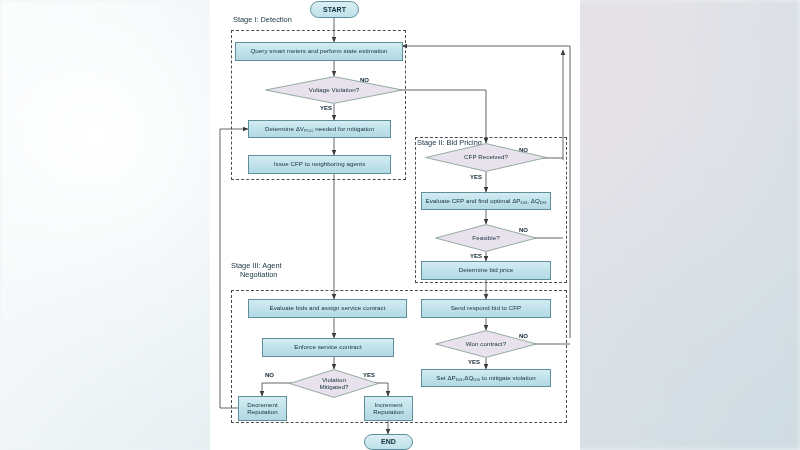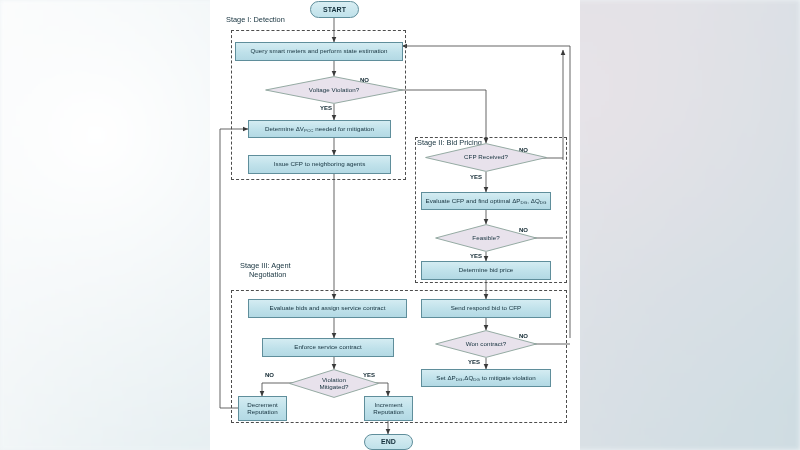--- a/index.html
+++ b/index.html
@@ -104,23 +104,23 @@
     <path d="M512,344 L570,344"></path>
 
     <path d="M238,408 L220,408"></path>
   </g>
 </svg>
 
 <div class="dashbox" style="left:231px;top:30px;width:175px;height:150px;"></div>
 <div class="dashbox" style="left:415px;top:137px;width:152px;height:146px;"></div>
 <div class="dashbox" style="left:231px;top:290px;width:336px;height:133px;"></div>
 
-<div class="stage-title" style="left:226px;top:15px;text-align:right;">Stage I: Detection</div>
+<div class="stage-title" style="left:233px;top:15px;text-align:right;">Stage I: Detection</div>
 <div class="stage-title" style="left:417px;top:138px;">Stage II: Bid Pricing</div>
-<div class="stage-title" style="left:240px;top:261px;">
+<div class="stage-title" style="left:231px;top:261px;">
   <div>Stage III: Agent</div>
   <div style="padding-left:9px;">Negotiation</div>
 </div>
 
 <div class="node term" style="left:310px;top:1px;width:49px;height:17px;">START</div>
 <div class="node term" style="left:364px;top:434px;width:49px;height:16px;">END</div>
 
 <div class="node proc" style="left:235px;top:42px;width:168px;height:19px;">Query smart meters and perform state estimation</div>
 
 <div class="node dec" style="left:265px;top:76px;width:138px;height:28px;">

